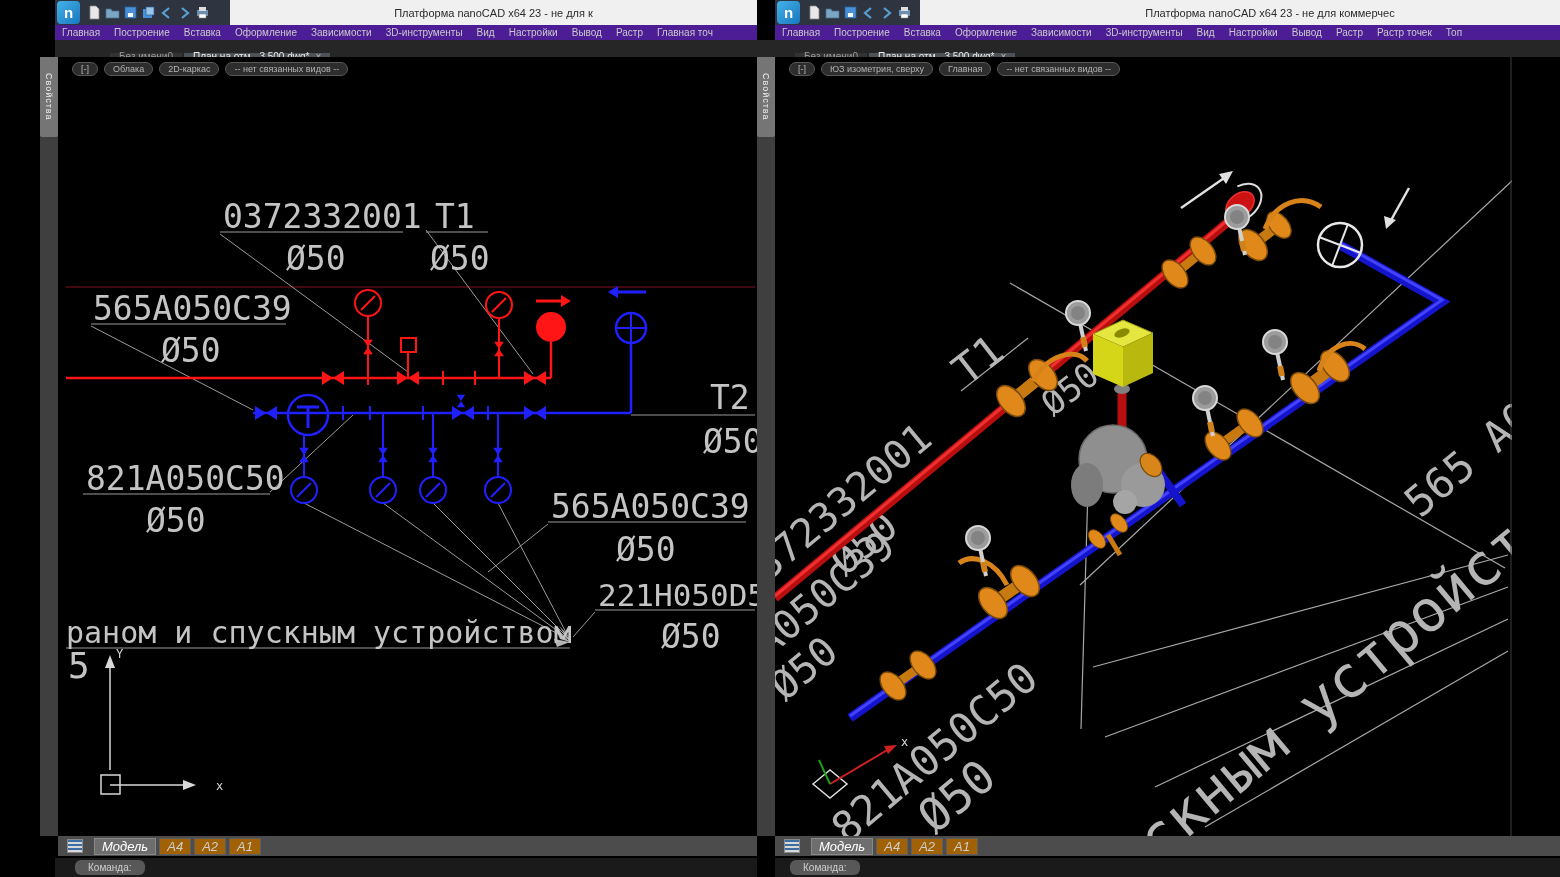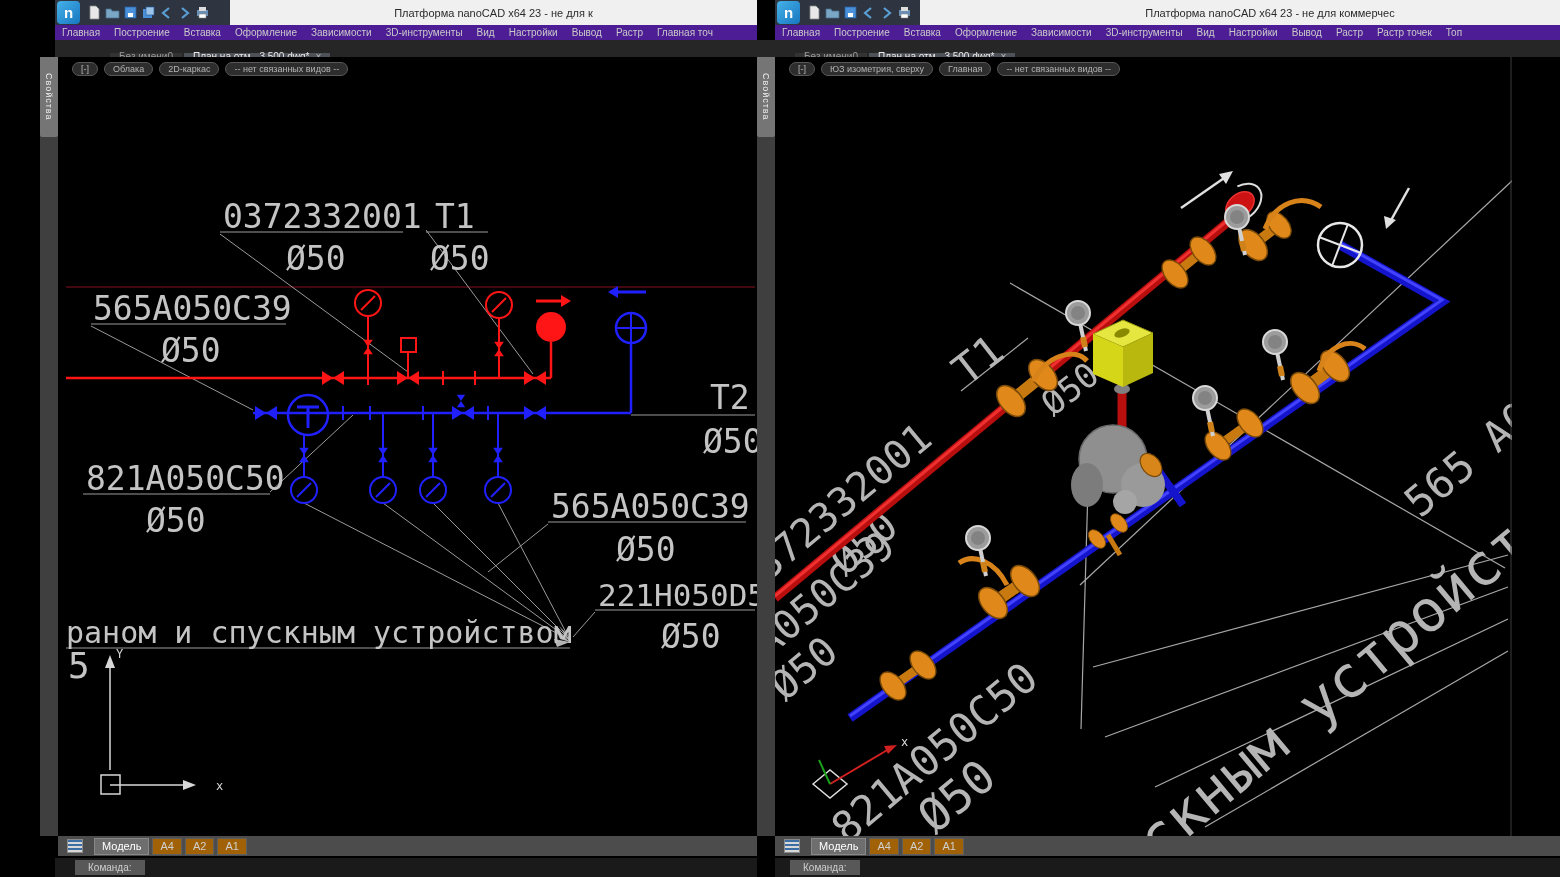--- a/index.html
+++ b/index.html
@@ -13,26 +13,26 @@
   .menubar span{padding:0 7px;}
   .tabrow{position:absolute;top:40px;height:17px;background:#262626;display:flex;align-items:stretch;font-size:10px;color:#9a9a9a;overflow:hidden;}
   .doctab{padding:2px 9px 0 9px;background:#333;margin-right:2px;display:flex;align-items:center;gap:6px;white-space:nowrap;margin-top:13px;}
   .doctab.active{background:#4d5259;color:#e9e9e9;}
   .doctab .x{color:#bbb;font-size:10px;}
   .rail{position:absolute;width:18px;background:#3f3f3f;}
   .railtab{position:absolute;left:0;width:18px;height:80px;background:#757575;color:#eee;font-size:9px;writing-mode:vertical-rl;display:flex;align-items:center;justify-content:center;letter-spacing:1px;border-radius:0 0 2px 2px;}
   .canvas{position:absolute;background:#000;overflow:hidden;}
   .vpills{position:absolute;top:5px;left:14px;display:flex;gap:6px;z-index:5;}
   .pill{background:#2d2d2d;border:1px solid #585858;border-radius:8px;color:#b4b4b4;font-size:9px;padding:1px 8px;white-space:nowrap;}
-  .modelbar{position:absolute;height:20px;background:#4c4c4c;display:flex;align-items:center;font-size:11px;color:#cfcfcf;gap:3px;padding-left:9px;box-sizing:border-box;}
+  .modelbar{position:absolute;height:20px;background:#4c4c4c;display:flex;align-items:center;font-size:13px;color:#cfcfcf;gap:3px;padding-left:9px;box-sizing:border-box;font-style:italic;}
   .gridicon{width:14px;height:12px;border:1px solid #8a8a8a;background:repeating-linear-gradient(180deg,#3a6ea5 0 2px,#d8d8d8 2px 4px);margin-right:8px;}
   .mtab{padding:2px 7px;background:#a16207;border:1px solid #5e5e5e;line-height:11px;}
   .mtab.active{background:#6e6e6e;color:#fff;border-color:#888;}
   .cmdrow{position:absolute;height:19px;background:#1a1a1a;display:flex;align-items:center;}
-  .cmdbox{background:#585858;color:#cfcfcf;font-size:10px;padding:2px 13px;margin-left:20px;}
+  .cmdbox{background:#585858;color:#cfcfcf;font-size:10px;padding:2px 13px;margin-left:20px;border-radius:6px;}
   svg text{font-family:"DejaVu Sans Mono",monospace;}
 </style>
 </head>
 <body>
 
 <div class="win" style="left:40px;width:717px;">
   <div class="tb-dark" style="left:15px;width:175px;">
     <div class="logo">n</div>
     <svg class="qicon" viewBox="0 0 15 15">
         <path d="M3 1h6l3 3v10H3z" fill="#e8e8e8" stroke="#888" stroke-width="0.8"></path>

